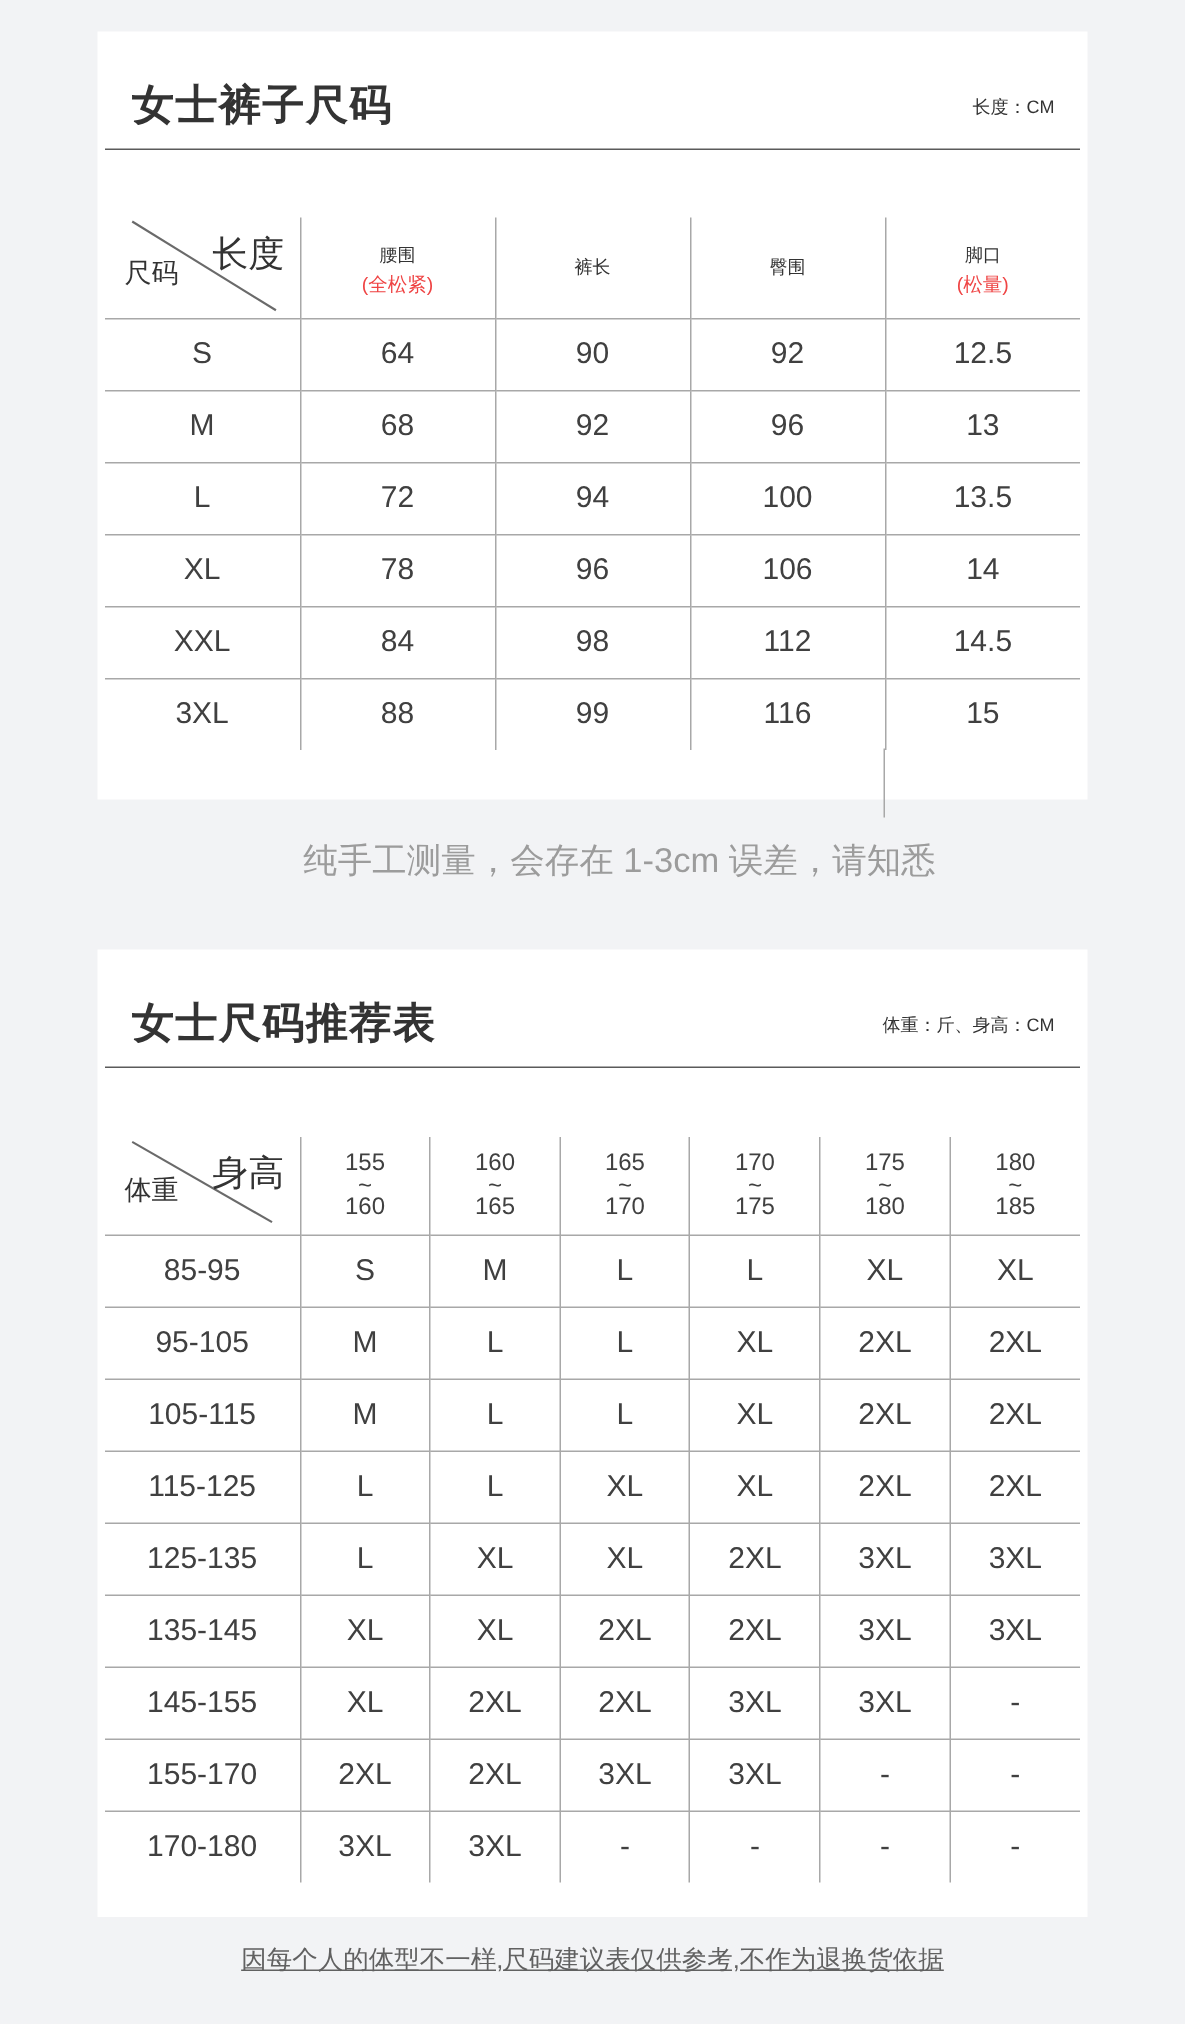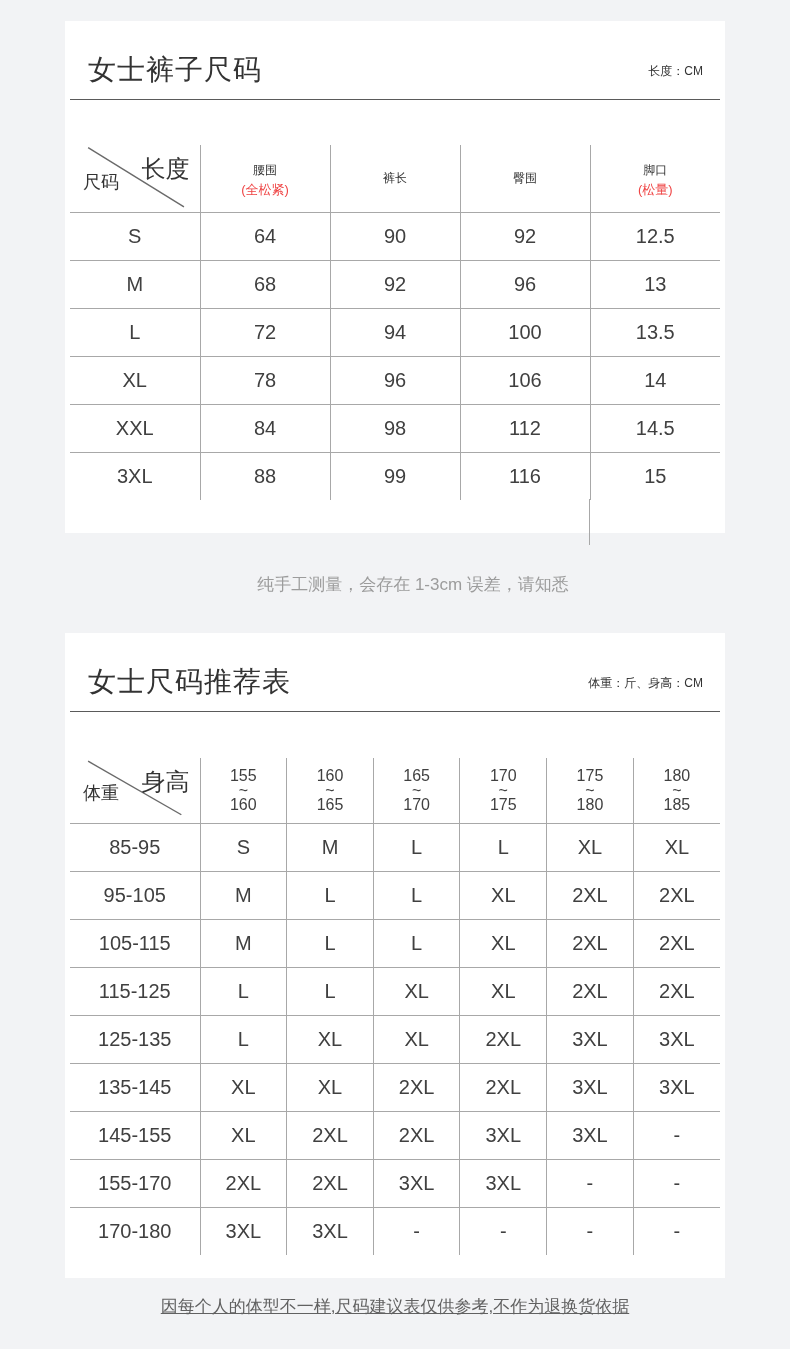--- a/index.html
+++ b/index.html
@@ -32,21 +32,21 @@
   }
   .card1{top:21px;height:512px;}
   .card2{top:633px;height:645px;}
   .card-header{
     margin:0 5px;
     padding:33px 17px 14px 18px;
     border-bottom:1px solid var(--rule);
     display:flex;justify-content:space-between;align-items:flex-end;
   }
   .card-title{
-    font-size:28px;line-height:31px;font-weight:400;
+    font-size:28px;line-height:31px;font-weight:700;
     color:var(--ink);letter-spacing:1px;
   }
   .card-unit{
     font-size:12px;line-height:22px;color:var(--ink);
     padding-bottom:3px;white-space:nowrap;
   }
   table.sz{
     margin:45px 5px 0 5px;
     width:650px;
     border-collapse:collapse;
@@ -83,21 +83,21 @@
     position:absolute;bottom:18px;left:13px;
     font-size:18px;font-weight:500;color:var(--ink);
   }
   .range{display:inline-block;line-height:1;}
   .range .num{display:block;font-size:16px;color:var(--cell);line-height:20px;}
   .range .tilde{display:block;font-size:16px;color:var(--cell);line-height:9px;}
   .note{
     position:absolute;left:0;width:790px;
     text-align:center;
   }
-  .note1{top:545px;padding-top:28px;font-size:17px;line-height:24px;color:var(--note1);padding-left:36px;}
+  .note1{top:533px;padding-top:28px;font-size:23px;line-height:24px;color:var(--note1);padding-left:36px;}
   .note2{top:1282px;padding-top:13px;font-size:17px;line-height:24px;color:var(--note2);font-weight:500;text-decoration:underline;}
   .quirk-line{
     position:absolute;
     left:589px;top:499px;width:1px;height:46px;
     background:var(--grid);
   }
 </style>
 </head>
 <body>
 

